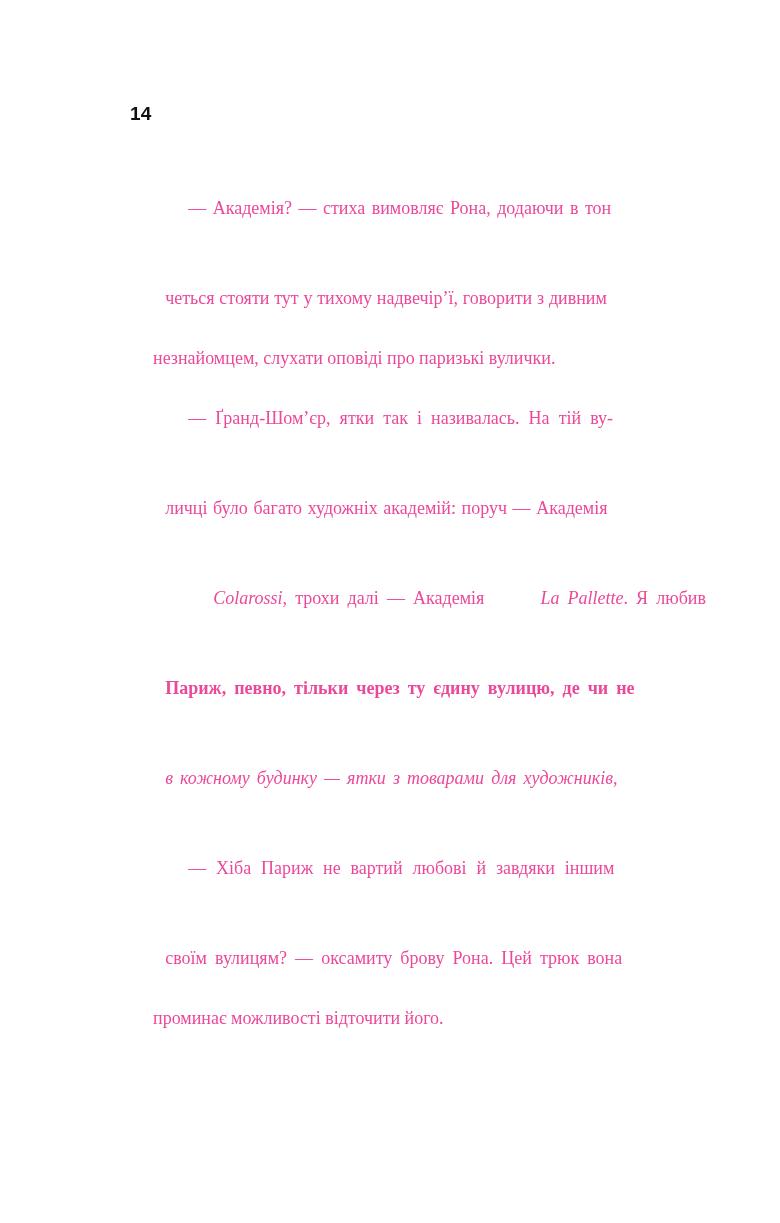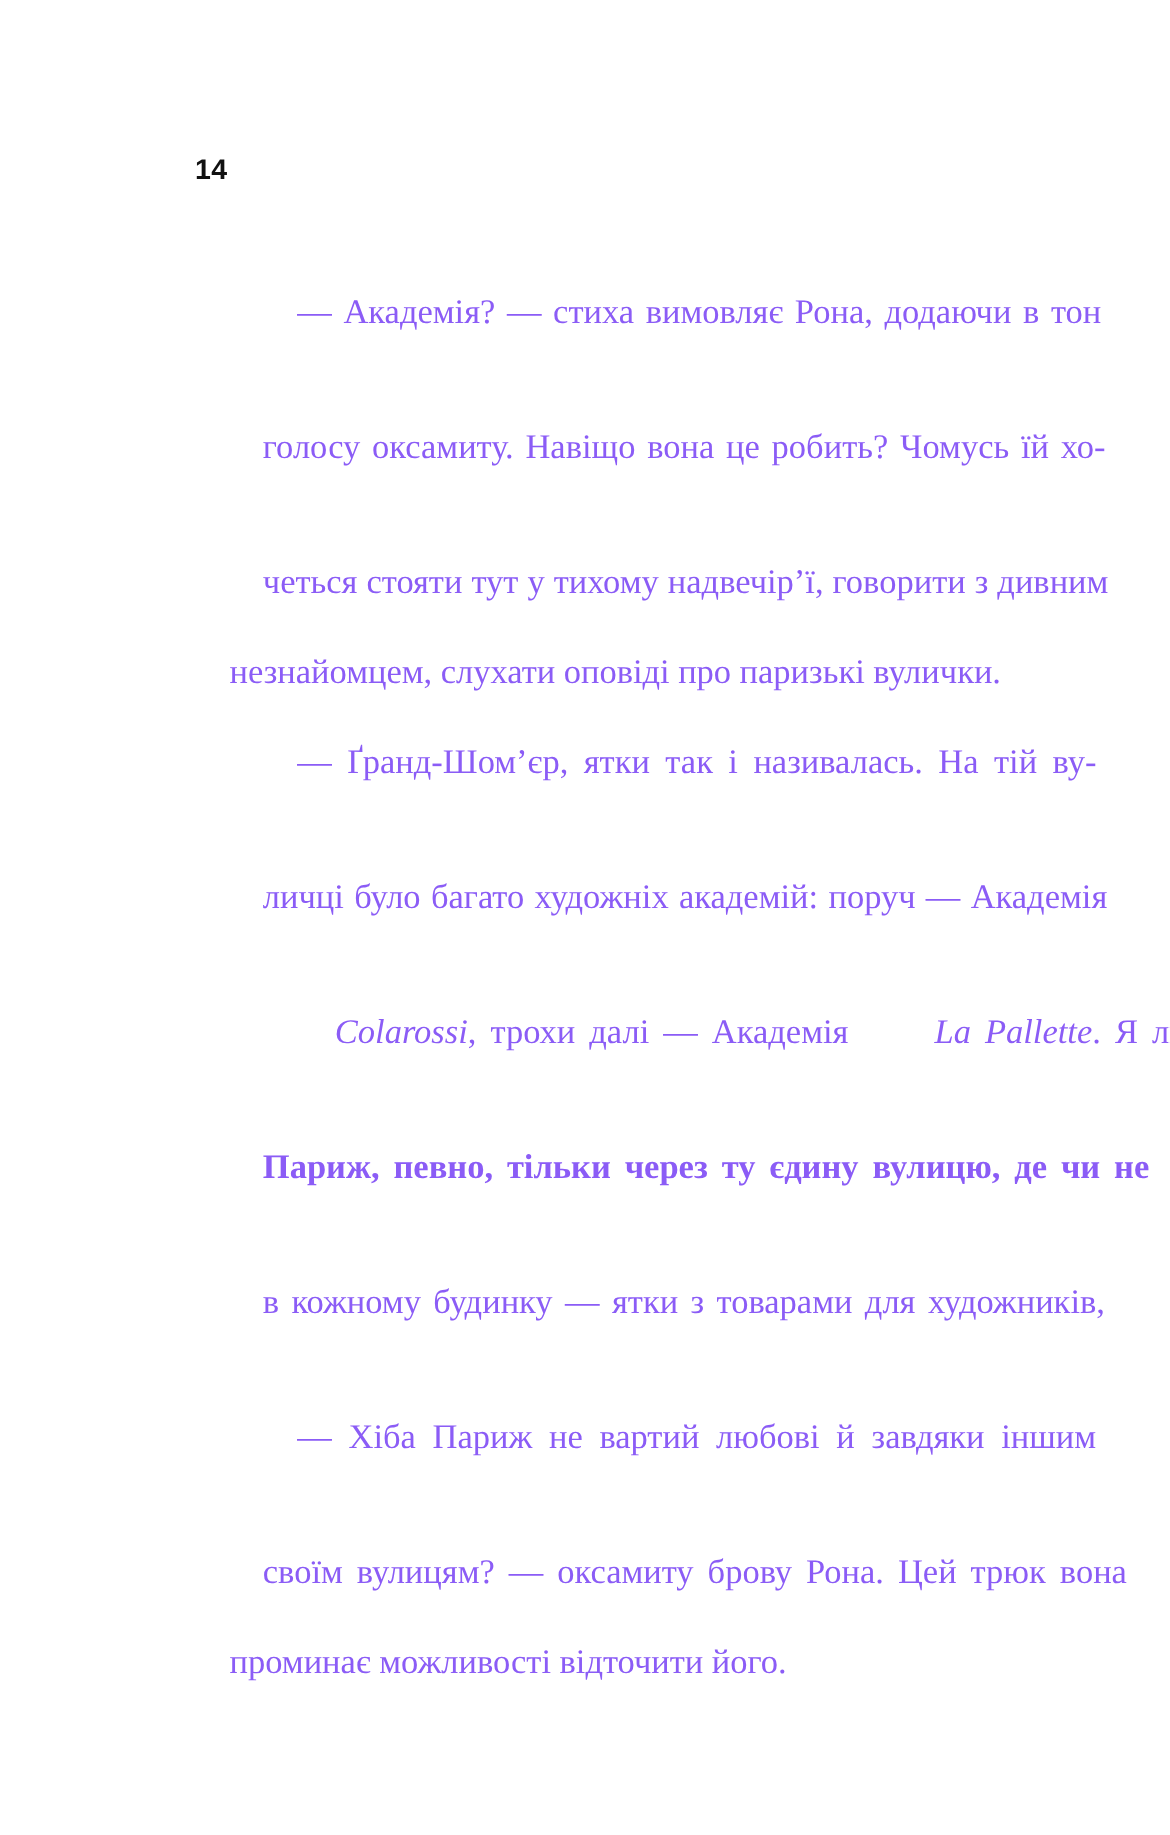--- a/index.html
+++ b/index.html
@@ -47,23 +47,23 @@
     text-justify: inter-word;
     text-indent: 23px;
     -webkit-font-smoothing: antialiased;
     word-spacing: -0.1px;
   }
 
   
   .line {
     display: block;
     font-family: "Liberation Serif", "DejaVu Serif", serif;
-    font-size: 23px;
+    font-size: 18px;
     line-height: 30px;
-    color: #8b5cf6;
+    color: #ec4899;
     white-space: pre;
   }
 
   .line.justified {
     display: flex;
     justify-content: space-between;
   }
 
   .line.justified > span {
     white-space: pre;
@@ -88,43 +88,40 @@
 
   <div class="folio">14</div>
 
   <div class="text-block">
 
     <p class="para">
       <span class="line justified indent" style="display: block; padding-left: 23px;">
         <span style="white-space: pre; word-spacing: 1.998px;">— Академія? — стиха вимовляє Рона, додаючи в тон</span>
       </span>
       <span class="line justified" style="display: block; padding-left: 0px;">
-        <span style="white-space: pre; word-spacing: 2.115px;">голосу оксамиту. Навіщо вона це робить? Чомусь їй хо-</span>
-      </span>
-      <span class="line justified" style="display: block; padding-left: 0px;">
         <span style="white-space: pre; word-spacing: 0.258px;">четься стояти тут у тихому надвечір’ї, говорити з дивним</span>
       </span>
       <span class="line last">незнайомцем, слухати оповіді про паризькі вулички.</span>
     </p>
 
     <p class="para">
       <span class="line justified indent" style="display: block; padding-left: 23px;">
         <span style="white-space: pre; word-spacing: 4.551px;">— Ґранд-Шом’єр, ятки так і називалась. На тій ву-</span>
       </span>
       <span class="line justified" style="display: block; padding-left: 0px;">
         <span style="white-space: pre; word-spacing: 1.118px;">личці було багато художніх академій: поруч — Академія</span>
       </span>
       <span class="line justified" style="display: block; padding-left: 0px;">
         <span style="white-space: pre; word-spacing: 3.604px;"><em class="it">Colarossi</em>, трохи далі — Академія <em class="it">La Pallette</em>. Я любив</span>
       </span>
       <span class="line justified" style="display: block; padding-left: 0px;">
         <span style="white-space: pre; word-spacing: 3.491px; font-weight: bold;">Париж, певно, тільки через ту єдину вулицю, де чи не</span>
       </span>
       <span class="line justified" style="display: block; padding-left: 0px;">
-        <span style="white-space: pre; word-spacing: 2.525px;">в кожному будинку — ятки з товарами для художників,</span>
+        <span style="white-space: pre; word-spacing: 2.525px; font-style: italic;">в кожному будинку — ятки з товарами для художників,</span>
       </span>
     </p>
 
     <p class="para">
       <span class="line justified indent" style="display: block; padding-left: 23px;">
         <span style="white-space: pre; word-spacing: 5.365px;">— Хіба Париж не вартий любові й завдяки іншим</span>
       </span>
       <span class="line justified" style="display: block; padding-left: 0px;">
         <span style="white-space: pre; word-spacing: 3.563px;">своїм вулицям? — оксамиту брову Рона. Цей трюк вона</span>
       </span>

